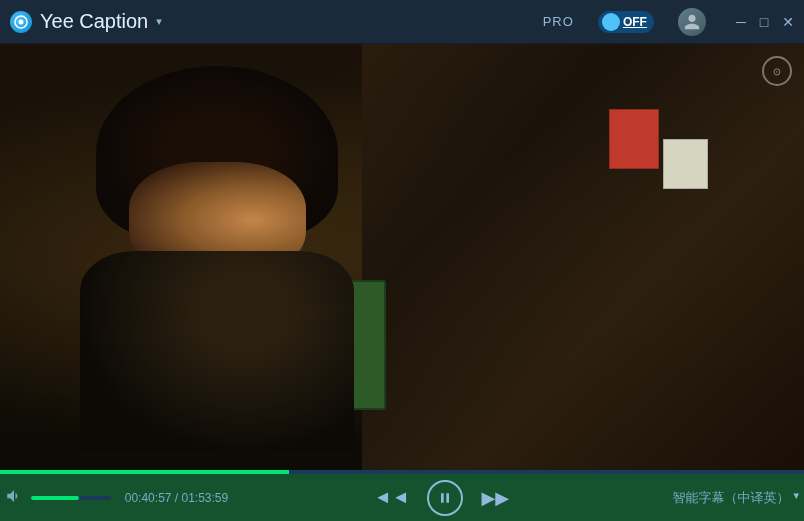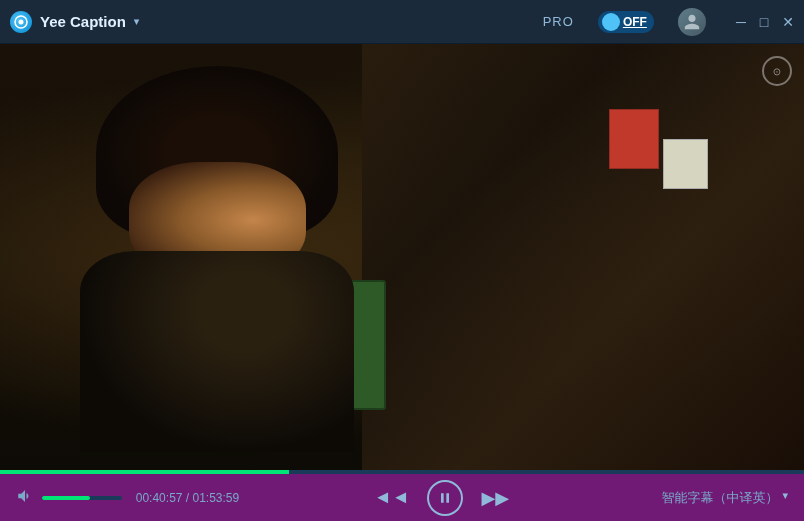--- a/index.html
+++ b/index.html
@@ -34,22 +34,22 @@
       background: radial-gradient(circle at 40% 40%, #4fc3f7, #0288d1);
       display: flex;
       align-items: center;
       justify-content: center;
       font-size: 12px;
       color: white;
       font-weight: bold;
     }
     .app-title {
       color: #e0f0ff;
-      font-size: 15px;
-      font-weight: 700;
+      font-size: 20px;
+      font-weight: 400;
     }
     .dropdown-arrow {
       color: #90b8d8;
       font-size: 11px;
       cursor: pointer;
     }
     .title-bar-right {
       display: flex;
       align-items: center;
       gap: 24px;
@@ -251,24 +251,24 @@
     }
     .video-progress-fill {
       height: 100%;
       background: #00e676;
       width: 36%;
     }
 
     
     .controls-bar {
       height: 47px;
-      background: #701a75;
-      display: flex;
-      align-items: center;
-      padding: 0 16px;
+      background: #14532d;
+      display: flex;
+      align-items: center;
+      padding: 0 5px;
       gap: 0;
     }
     .volume-section {
       display: flex;
       align-items: center;
       gap: 8px;
       min-width: 150px;
     }
     .volume-icon {
       color: #7aa8c8;

